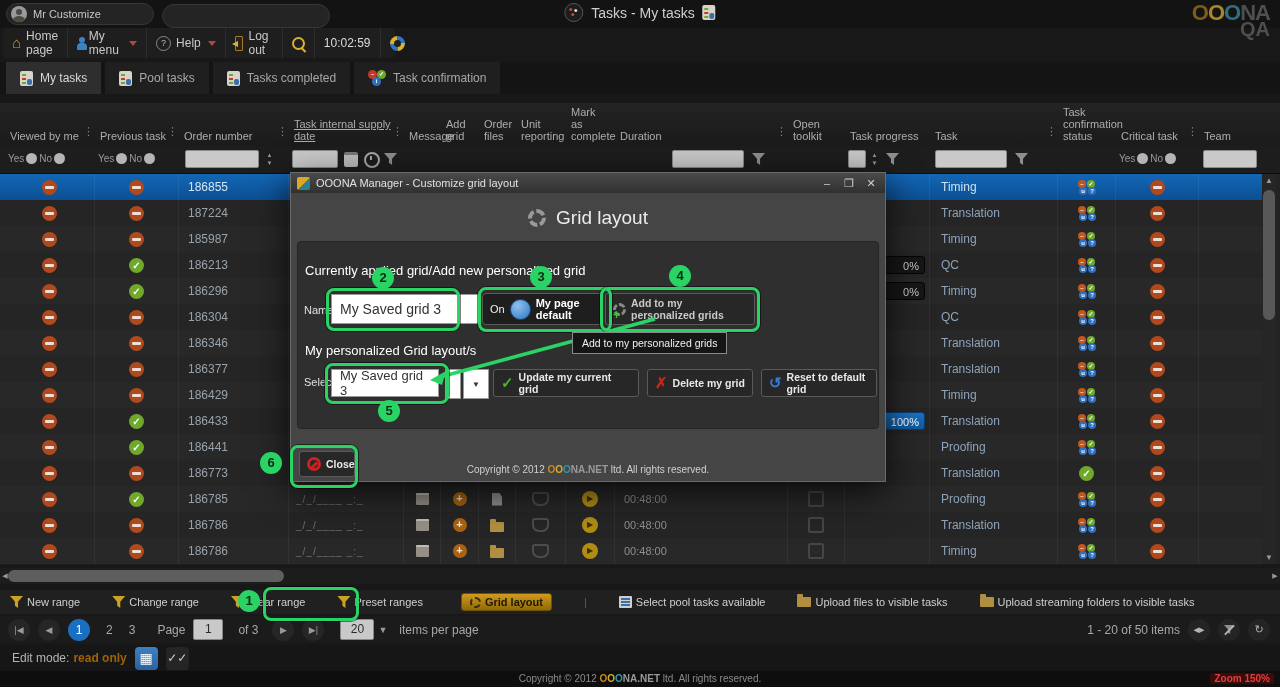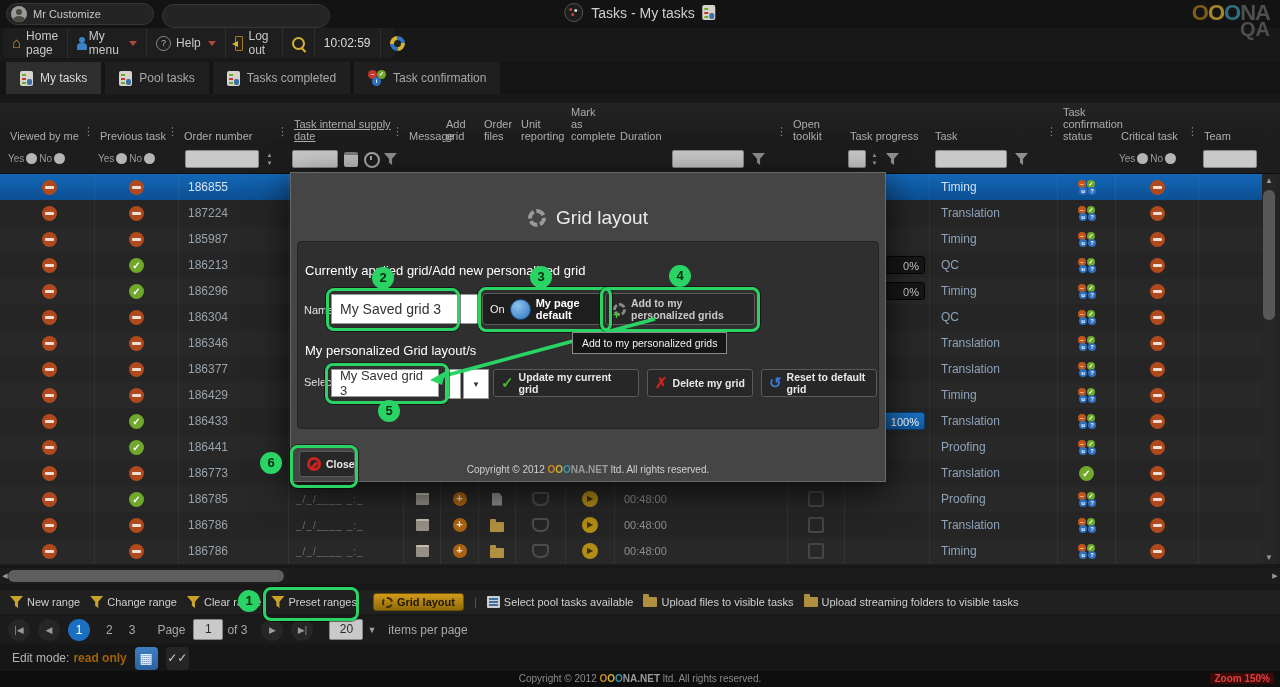--- a/index.html
+++ b/index.html
@@ -92,21 +92,21 @@
   .fic-cal{width:14px;height:12px;background:#bdbdbd;border-radius:2px;border-top:3px solid #7a7a7a;}
   .fic-clock{width:12px;height:12px;border:2px solid #a8a8a8;border-radius:50%;position:relative;}
   .fic-clock::after{content:"";position:absolute;left:4px;top:2px;width:2px;height:4px;background:#a8a8a8;}
   
   .vscroll{position:absolute;left:1262px;top:174px;width:14px;height:390px;background:#262626;}
   .vthumb{position:absolute;left:1px;top:16px;width:12px;height:130px;background:#585858;border-radius:6px;}
   .sarrow{position:absolute;color:#9a9a9a;font-size:8px;width:14px;text-align:center;}
   .hscroll{position:absolute;left:0;top:568px;width:1280px;height:16px;background:#1c1c1c;}
   .hthumb{position:absolute;left:8px;top:2px;width:276px;height:12px;background:#5e5e5e;border-radius:6px;}
   
-  .btoolbar{position:absolute;top:590px;left:0;width:1280px;height:24px;background:#202020;display:flex;align-items:center;gap:10px;padding-left:10px;box-sizing:border-box;font-size:11px;color:#cfcfcf;}
+  .btoolbar{position:absolute;top:590px;left:0;width:1280px;height:24px;background:#202020;display:flex;align-items:center;gap:32px;padding-left:10px;box-sizing:border-box;font-size:11px;color:#cfcfcf;}
   .tb-item{display:flex;align-items:center;gap:4px;cursor:pointer;}
   .gl-btn{display:flex;align-items:center;gap:4px;background:linear-gradient(#d19a1c,#8f6a08);border:1px solid #6e5206;border-radius:3px;color:#1f1703;font-weight:bold;font-size:11px;padding:2px 8px;cursor:pointer;}
   .gear-s{width:11px;height:11px;border:2px dashed #3a2d04;border-radius:50%;box-sizing:border-box;}
   .tb-sep{color:#5a5a5a;}
   .ic-list{width:13px;height:12px;background:#cfcfcf;border-radius:1px;position:relative;}
   .ic-list::before{content:"";position:absolute;left:2px;top:2px;width:9px;height:1.5px;background:#3a6fa8;box-shadow:0 3px 0 #3a6fa8,0 6px 0 #3a6fa8;}
   
   .pagebar{position:absolute;top:616px;left:0;width:1280px;height:27px;background:#1b1b1b;display:flex;align-items:center;font-size:12px;color:#a8a8a8;}
   .pg-btn{width:22px;height:22px;border-radius:50%;background:#262626;display:flex;align-items:center;justify-content:center;color:#9a9a9a;font-size:9px;margin-left:8px;cursor:pointer;flex:none;}
   .pg-cur{width:22px;height:22px;border-radius:50%;background:#1b6fc0;color:#fff;display:flex;align-items:center;justify-content:center;font-size:12px;margin-left:8px;flex:none;}
@@ -852,43 +852,59 @@
   </div>
 
   <div class="pagebar">
     <div class="pg-btn">|◀</div>
     <div class="pg-btn">◀</div>
     <div class="pg-cur">1</div>
     <div class="pg-num">2</div>
     <div class="pg-num">3</div>
     <span style="margin-left:22px;">Page</span>
     <span class="pg-input" style="margin-left:8px;">1</span>
-    <span style="margin-left:4px;">of 3</span>
+    <span style="margin-left:15px;">of 3</span>
     <div class="pg-btn" style="margin-left:14px;">▶</div>
     <div class="pg-btn">▶|</div>
     <span class="pg-input" style="margin-left:16px;width:32px;">20</span>
     <span style="margin-left:4px;color:#9a9a9a;font-size:9px;">▼</span>
     <span style="margin-left:12px;">items per page</span>
+    <div class="pg-right">
+      <span>1 - 20 of 50 items</span>
+      <div class="pg-ico">◂▸</div>
+      <div class="pg-ico" style="position:relative;">
+          <span class="funnel" style="width:10px;height:9px;"></span>
+          <i style="position:absolute;width:13px;height:2px;background:#b5b5b5;transform:rotate(-45deg);"></i>
+        </div>
+      <div class="pg-ico">↻</div>
+    </div>
   </div>
 
   <div class="statusbar">
     <span>Edit mode:</span>
     <span style="font-weight:bold;color:#a16207;margin-left:-4px;">read only</span>
     <div class="sb-grid">▦</div>
     <div class="sb-check">✓✓</div>
   </div>
 
   <div class="footer">
     <div class="foot-center">
       <span>Copyright © 2012 </span><span class="brand-o1">O</span><span class="brand-o2">O</span><span class="brand-o3">O</span><span class="brand-g">NA.NET</span><span> ltd. All rights reserved.</span>
     </div>
     <div class="zoom-badge">Zoom 150%</div>
   </div>
 
   <div class="modal">
+    <div class="m-titlebar">
+      <div class="m-ico"></div>
+      <div class="m-title">OOONA Manager - Customize grid layout</div>
+      <div class="m-winbtn">–</div>
+      <div class="m-winbtn">❐</div>
+      <div class="m-winbtn">✕</div>
+    </div>
     <div class="m-heading">
       <span class="gear-l"></span>
       <span>Grid layout</span>
     </div>
     <div class="m-panel"></div>
 
     <div class="m-section" style="left:14px;top:90px;">Currently applied grid/Add new personalized grid</div>
 
     <div class="m-label" style="left:13px;top:131px;">Name</div>
     <div class="m-input" style="left:40px;top:121px;width:148px;height:30px;">My Saved grid 3</div>

